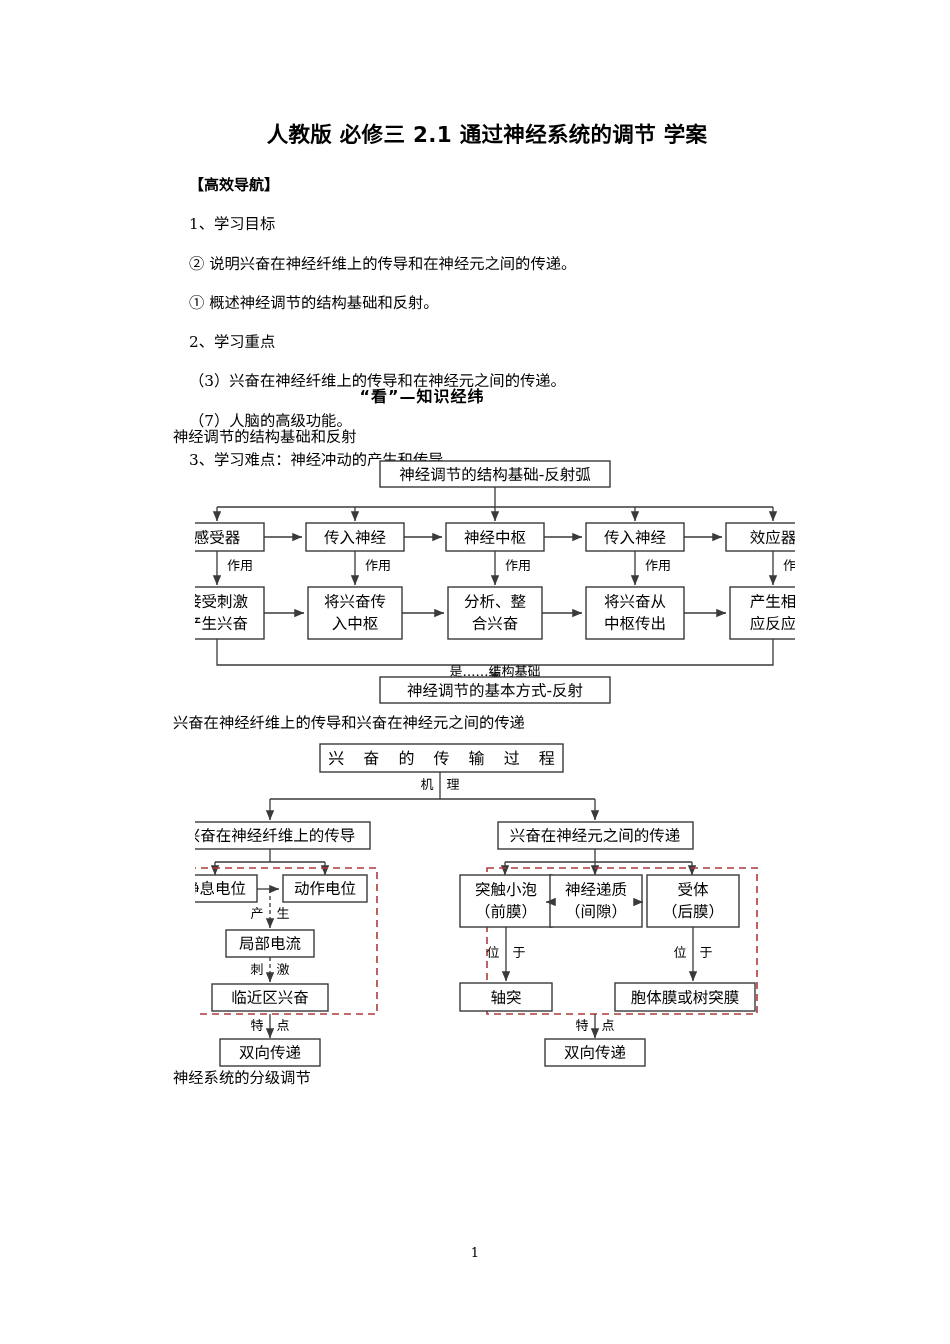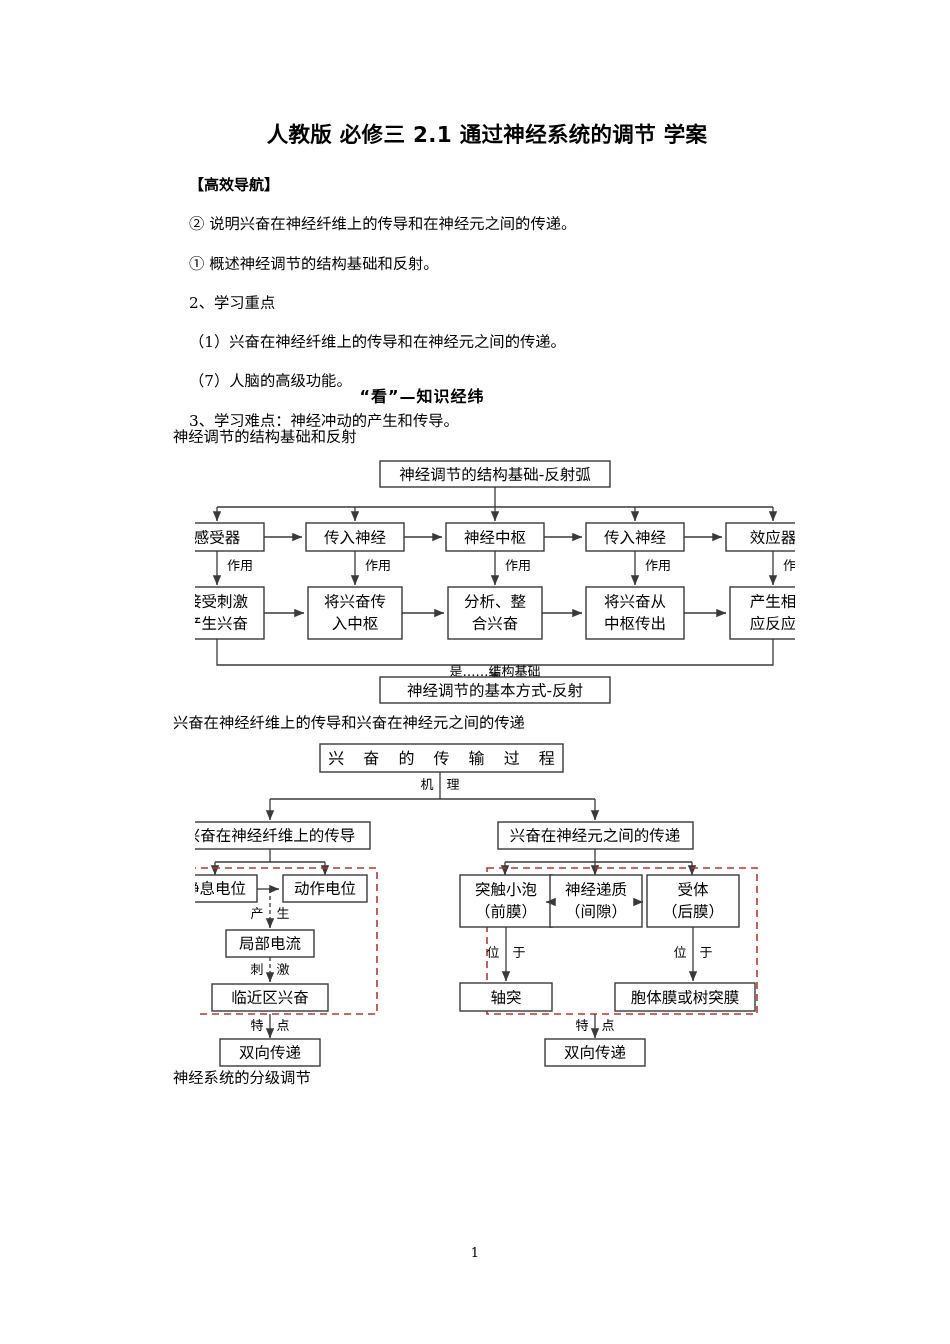--- a/index.html
+++ b/index.html
@@ -137,24 +137,25 @@
 </style>
 </head>
 <body>
 
 <div class="page">
 
   <div class="doc-title">人教版 必修三 2.1 通过神经系统的调节 学案</div>
 
   <div class="body-text">
     <p class="bold">【高效导航】</p>
+    <p>1、学习目标</p>
     <p>② 说明兴奋在神经纤维上的传导和在神经元之间的传递。</p>
     <p>① 概述神经调节的结构基础和反射。</p>
     <p>2、学习重点</p>
-    <p>（1）兴奋在神经纤维上的传导和在神经元之间的传递。</p>
+    <p>（3）兴奋在神经纤维上的传导和在神经元之间的传递。</p>
     <p>（7）人脑的高级功能。</p>
     <p>3、学习难点：神经冲动的产生和传导。</p>
   </div>
 
   <div class="section-heading">“看”—知识经纬</div>
 
   <div class="caption" id="caption-1">神经调节的结构基础和反射</div>
 
   <div class="diagram" id="diagram-1">
     <svg width="600" height="245" viewBox="0 0 600 245" xmlns="http://www.w3.org/2000/svg">

